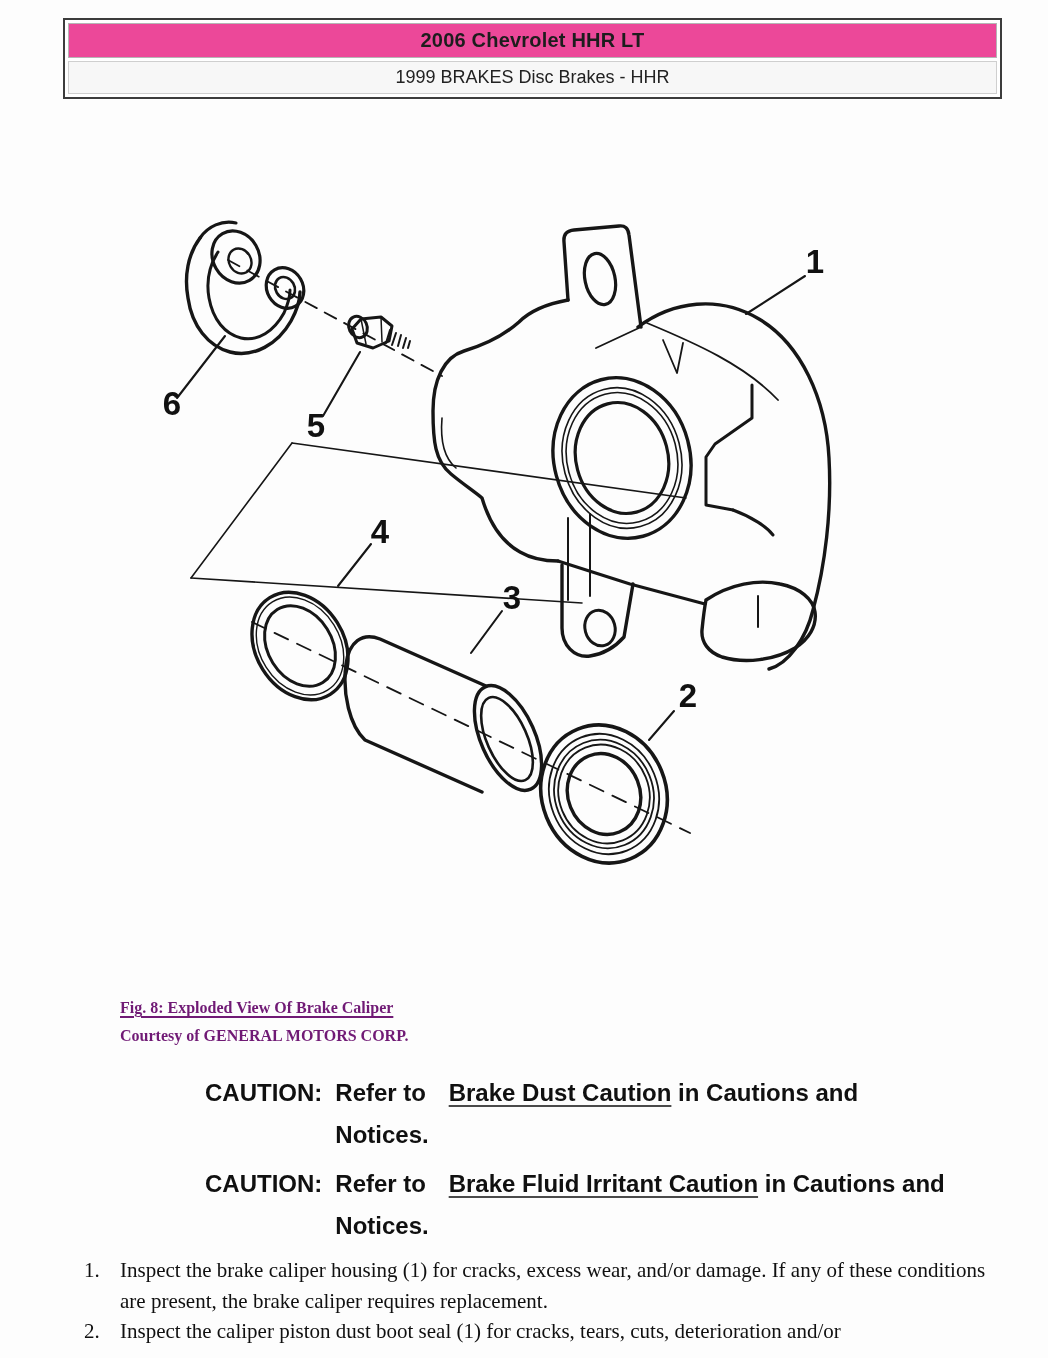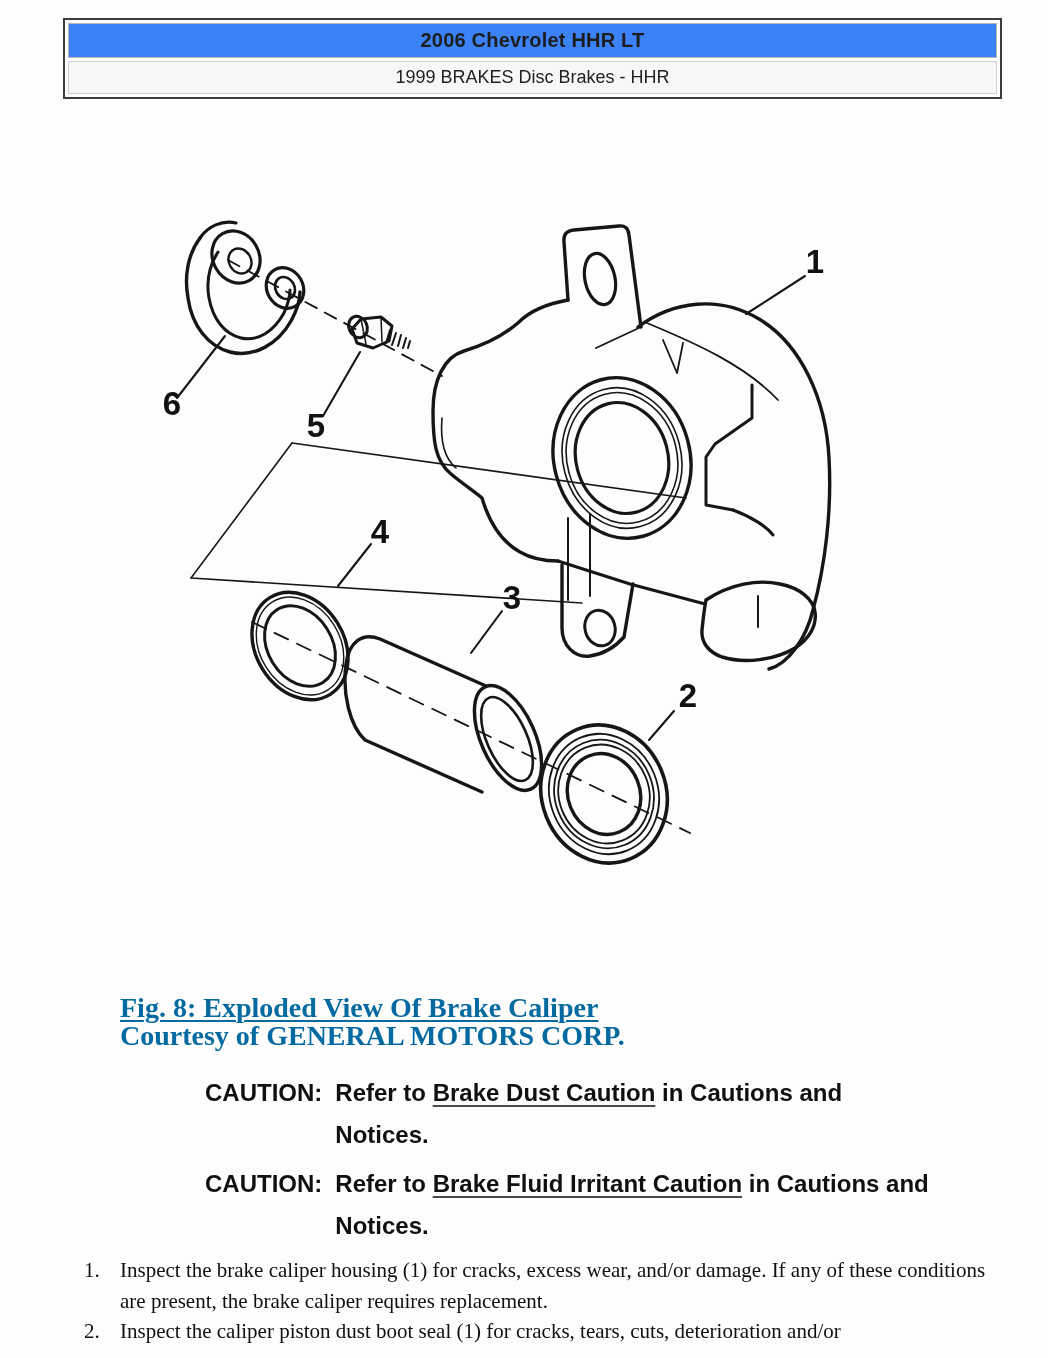--- a/index.html
+++ b/index.html
@@ -7,56 +7,57 @@
     position:relative;width:1048px;height:1358px;
     background:#fdfdfd;overflow:hidden;
     font-family:"Liberation Sans",sans-serif;color:#161616;
   }
   
   .header-box{
     position:absolute;left:63px;top:18px;width:929px;
     border:2px solid #3c3c3c;background:#ffffff;padding:3px;
   }
   .header-row1{
-    height:33px;background:#3b82f6;border:1px solid #b5b5b5;
+    height:33px;background:#ec4899;border:1px solid #b5b5b5;
     display:flex;align-items:center;justify-content:center;
     margin-bottom:3px;
   }
   .header-row2{
     height:31px;background:#f7f7f7;border:1px solid #cfcfcf;
     display:flex;align-items:center;justify-content:center;
   }
   .header-title{font-size:20px;font-weight:bold;color:#1d1d1d;letter-spacing:.2px;}
   .header-subtitle{font-size:18px;color:#222;}
   
   .diagram{position:absolute;left:130px;top:180px;width:760px;height:800px;}
   .callout-num{
     font-family:"Liberation Sans",sans-serif;font-size:33px;font-weight:bold;fill:#111;
   }
   
   .fig-caption{
     position:absolute;left:120px;top:994px;
     font-family:"Liberation Serif",serif;font-weight:bold;
-    font-size:28px;line-height:28px;color:#0369a1;
+    font-size:16px;line-height:28px;color:#701a75;
   }
   .fig-caption .u{
     text-decoration:underline;text-decoration-thickness:1.5px;text-underline-offset:3px;
   }
   
   .caution{
     position:absolute;left:205px;display:flex;
     font-size:24px;font-weight:bold;line-height:30px;color:#101010;
   }
   .caution-1{top:1078px;}
   .caution-2{top:1169px;}
   .caution .c-label{white-space:nowrap;margin-right:13px;}
   .caution .c-line2{margin-top:12px;}
   .caution .link-u{
     text-decoration:underline;text-decoration-thickness:2px;text-underline-offset:4px;
     text-decoration-color:#4a4a4a;
+    margin-left:16px;
   }
   
   .steps{
     position:absolute;left:84px;top:1255px;width:930px;
     font-family:"Liberation Serif",serif;font-size:21px;line-height:30.5px;color:#101010;
   }
   .step{display:flex;align-items:flex-start;}
   .step .num{width:36px;flex:0 0 36px;}
   .step .txt{width:866px;}
 </style>

